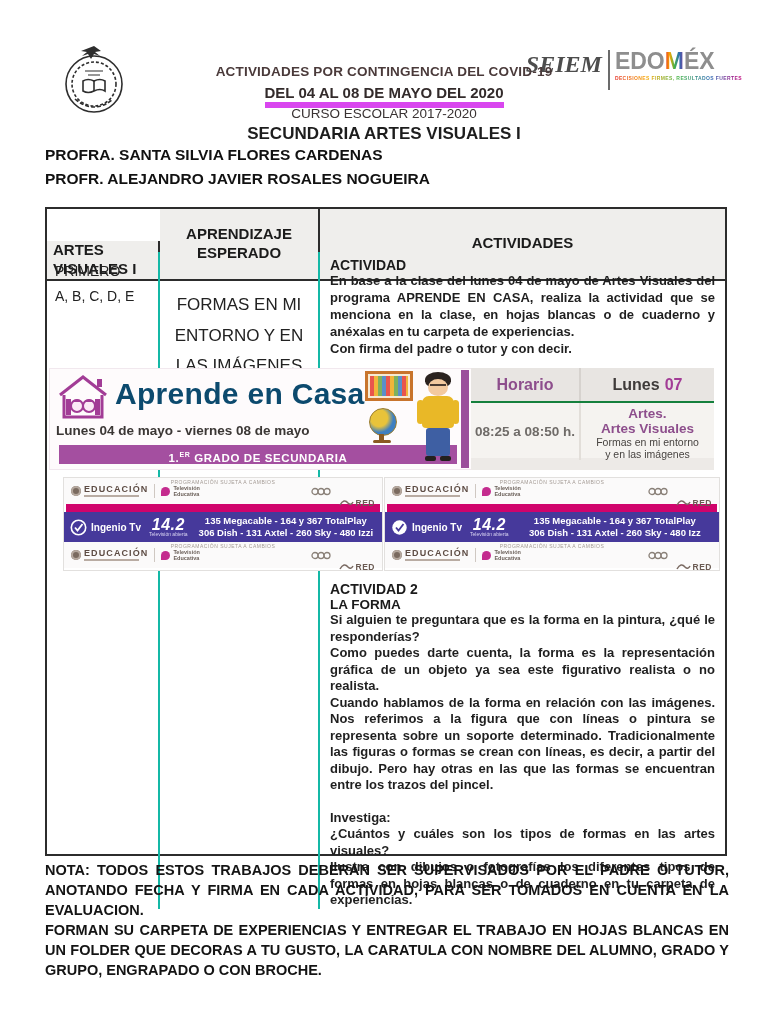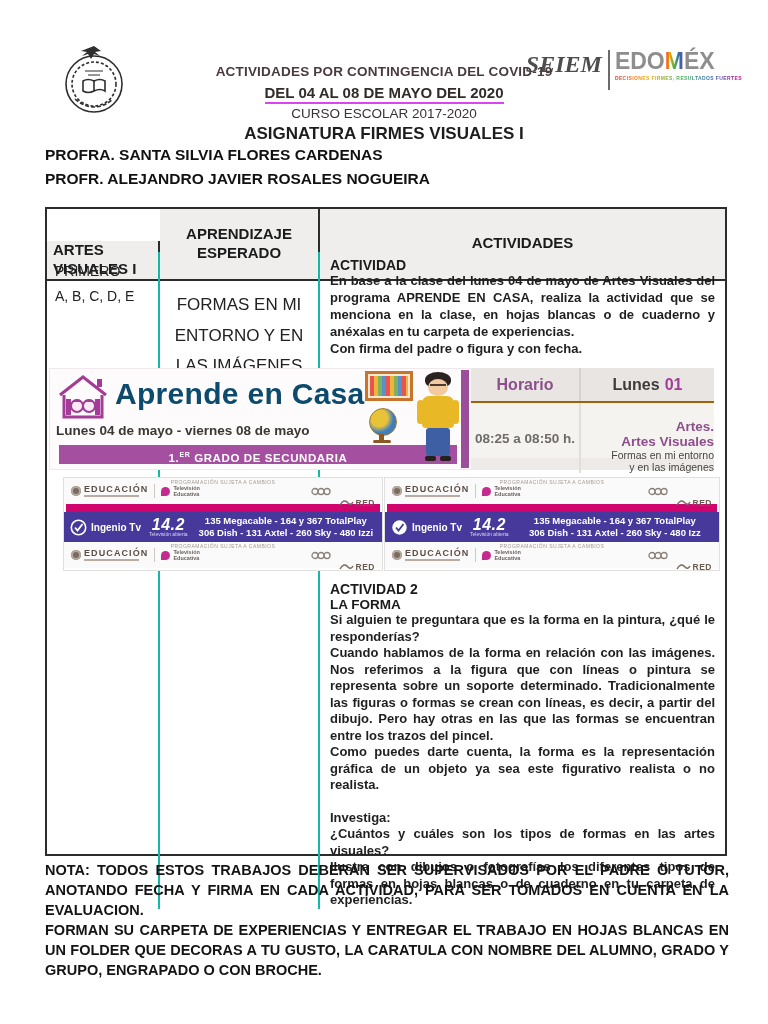--- a/index.html
+++ b/index.html
@@ -15,21 +15,21 @@
   .edomex{display:flex;flex-direction:column;}
   .edomex .word{font-size:23px;font-weight:bold;line-height:1;letter-spacing:0;color:#8e8e8e;display:flex;}
   .edomex .m{background:linear-gradient(90deg,#e63329,#f7a600,#45b449,#2e6db4,#7d3f98);
              -webkit-background-clip:text;background-clip:text;color:transparent;}
   .edomex .slogan{margin-top:2px;font-size:5px;font-weight:bold;letter-spacing:.4px;
              background:linear-gradient(90deg,#e63329,#f7a600,#45b449,#2e6db4,#c4007a);
              -webkit-background-clip:text;background-clip:text;color:transparent;}
   .titles{position:absolute;left:0;right:0;top:64px;text-align:center;}
   .t1{font-size:13.5px;font-weight:bold;color:#4a3a3a;letter-spacing:.2px;}
   .t2{margin-top:5px;font-size:15px;font-weight:bold;color:#332b2b;}
-  .t2 span{border-bottom:2px solid #d946ef;padding-bottom:1px;}
+  .t2 span{border-bottom:6px solid #d946ef;padding-bottom:1px;}
   .t3{margin-top:5px;font-size:13.5px;color:#3a3333;font-weight:normal;}
   .t4{margin-top:3px;font-size:17px;font-weight:bold;color:#1d1d1d;}
   .teachers{position:absolute;left:45px;top:143px;font-size:15.5px;font-weight:bold;line-height:1.55;color:#111;}
 
   
   .gridtable{position:absolute;left:45px;top:207px;width:682px;height:649px;
              border:2px solid #2c2c2c;box-sizing:border-box;}
   .thead,.tbody{display:grid;grid-template-columns:113px 160px 1fr;}
   .thead{height:43px;}
   .thead .hc{border-right:2px solid #2c2c2c;border-bottom:2px solid #2c2c2c;background:#efeeec;
@@ -79,29 +79,29 @@
   .boy .shirt{position:absolute;left:5px;top:24px;width:32px;height:32px;background:#e9b827;border-radius:7px 7px 4px 4px;}
   .boy .arm-l{position:absolute;left:0px;top:28px;width:7px;height:24px;background:#e9b827;border-radius:4px;}
   .boy .arm-r{position:absolute;right:0px;top:28px;width:7px;height:24px;background:#e9b827;border-radius:4px;}
   .boy .pants{position:absolute;left:9px;top:56px;width:24px;height:28px;background:#3e5fa3;border-radius:3px;}
   .boy .shoe-l{position:absolute;left:8px;top:84px;width:11px;height:5px;background:#23201e;border-radius:2px;}
   .boy .shoe-r{position:absolute;left:23px;top:84px;width:11px;height:5px;background:#23201e;border-radius:2px;}
   .accent-bar{position:absolute;left:412px;top:2px;width:8px;height:98px;background:#9b4f9b;}
 
   
   .sched{position:absolute;left:422px;top:0;width:243px;height:102px;font-family:"Liberation Sans",sans-serif;}
-  .sched .hrow{display:grid;grid-template-columns:110px 1fr;height:33px;background:#e8e5e2;border-bottom:2px solid #a16207;}
+  .sched .hrow{display:grid;grid-template-columns:110px 1fr;height:33px;background:#e8e5e2;border-bottom:2px solid #15803d;}
   .sched .hcell{display:flex;align-items:center;justify-content:center;font-weight:bold;font-size:16px;}
   .sched .hcell.horario{color:#8d4e8c;border-right:2px solid #d6d2ce;}
   .sched .hcell .day{color:#3f3b3a;}
   .sched .hcell .num{color:#a23c96;margin-left:5px;}
   .sched .brow{display:grid;grid-template-columns:110px 1fr;height:55px;background:#f5f3f0;}
   .sched .time{display:flex;align-items:center;justify-content:center;font-weight:bold;font-size:13.5px;color:#6f6b68;
                border-right:2px solid #e2ded9;}
-  .sched .subj{text-align:right;padding-top:16px;}
+  .sched .subj{text-align:center;padding-top:3px;}
   .sched .subj .s{font-size:13.5px;font-weight:bold;color:#8d4e8c;line-height:1.12;}
   .sched .subj .tp{font-size:10.5px;color:#474340;line-height:1.15;}
   .sched .frow{height:12px;background:#edeae7;}
 
   
   .strip{position:absolute;top:110px;height:92px;background:#fff;box-shadow:0 0 0 1px #e2e0de;}
   .strip.left{left:15px;width:318px;}
   .strip.right{left:336px;width:334px;}
   .band{position:relative;height:26px;display:flex;align-items:center;padding:0 7px;box-sizing:border-box;background:#fbfafa;}
   .band .tiny{position:absolute;top:1px;left:0;right:0;text-align:center;font-size:5px;color:#a39a94;letter-spacing:.5px;}
@@ -158,21 +158,21 @@
         <span>ÉX</span>
       </span>
       <span class="slogan">DECISIONES FIRMES, RESULTADOS FUERTES</span>
     </span>
   </div>
 
   <div class="titles">
     <div class="t1">ACTIVIDADES POR CONTINGENCIA DEL COVID-19</div>
     <div class="t2"><span>DEL 04 AL 08 DE MAYO DEL 2020</span></div>
     <div class="t3">CURSO ESCOLAR 2017-2020</div>
-    <div class="t4">ASIGNATURA FIRMES VISUALES I</div>
+    <div class="t4">SECUNDARIA ARTES VISUALES I</div>
   </div>
 
   <div class="teachers">
     <div>PROFRA. SANTA SILVIA FLORES CARDENAS</div>
     <div>PROFR. ALEJANDRO JAVIER ROSALES NOGUEIRA</div>
   </div>
 
   <div class="gridtable">
     <div class="thead">
       <div class="hc left">ARTES VISUALES I</div>
@@ -182,29 +182,29 @@
     <div class="tbody">
       <div class="bc c1">
         <div>PRIMERO</div>
         <div>A, B, C, D, E</div>
       </div>
       <div class="bc c2">FORMAS EN MI ENTORNO Y EN LAS IMÁGENES</div>
       <div class="bc c3">
         <div class="act1">
           <div class="act-title">ACTIVIDAD</div>
           <div class="act-p">En base a la clase del lunes 04 de mayo de Artes Visuales del programa APRENDE EN CASA, realiza la actividad que se menciona en la clase, en hojas blancas o de cuaderno y anéxalas en tu carpeta de experiencias.</div>
-          <div class="act-p">Con firma del padre o figura y con fecha.</div>
+          <div class="act-p">Con firma del padre o tutor y con decir.</div>
         </div>
         <div class="img-spacer"></div>
         <div class="act2">
           <div class="act-title">ACTIVIDAD 2</div>
           <div class="act-sub">LA FORMA</div>
           <div class="act-p">Si alguien te preguntara que es la forma en la pintura, ¿qué le responderías?</div>
+          <div class="act-p">Como puedes darte cuenta, la forma es la representación gráfica de un objeto ya sea este figurativo realista o no realista.</div>
           <div class="act-p">Cuando hablamos de la forma en relación con las imágenes. Nos referimos a la figura que con líneas o pintura se representa sobre un soporte determinado. Tradicionalmente las figuras o formas se crean con líneas, es decir, a partir del dibujo. Pero hay otras en las que las formas se encuentran entre los trazos del pincel.</div>
-          <div class="act-p">Como puedes darte cuenta, la forma es la representación gráfica de un objeto ya sea este figurativo realista o no realista.</div>
           <div class="blank-line"></div>
           <div class="act-p">Investiga:</div>
           <div class="act-p">¿Cuántos y cuáles son los tipos de formas en las artes visuales?</div>
           <div class="act-p">Ilustra con dibujos o fotografías los diferentes tipos de formas en hojas blancas o de cuaderno en tu carpeta de experiencias.</div>
         </div>
       </div>
     </div>
 
     <div class="images-block">
 
@@ -247,21 +247,21 @@
           </div>
         </div>
 
         <div class="accent-bar"></div>
 
         <div class="sched">
           <div class="hrow">
             <div class="hcell horario">Horario</div>
             <div class="hcell">
               <span class="day">Lunes</span>
-              <span class="num">01</span>
+              <span class="num">07</span>
             </div>
           </div>
           <div class="brow">
             <div class="time">08:25 a 08:50 h.</div>
             <div class="subj">
               <div class="s">Artes.</div>
               <div class="s">Artes Visuales</div>
               <div class="tp">Formas en mi entorno</div>
               <div class="tp">y en las imágenes</div>
             </div>

